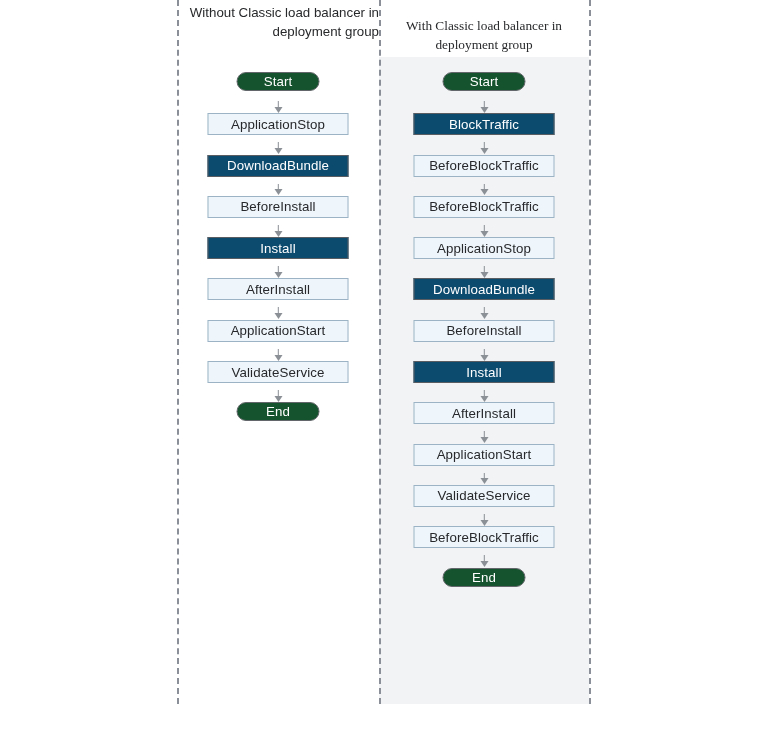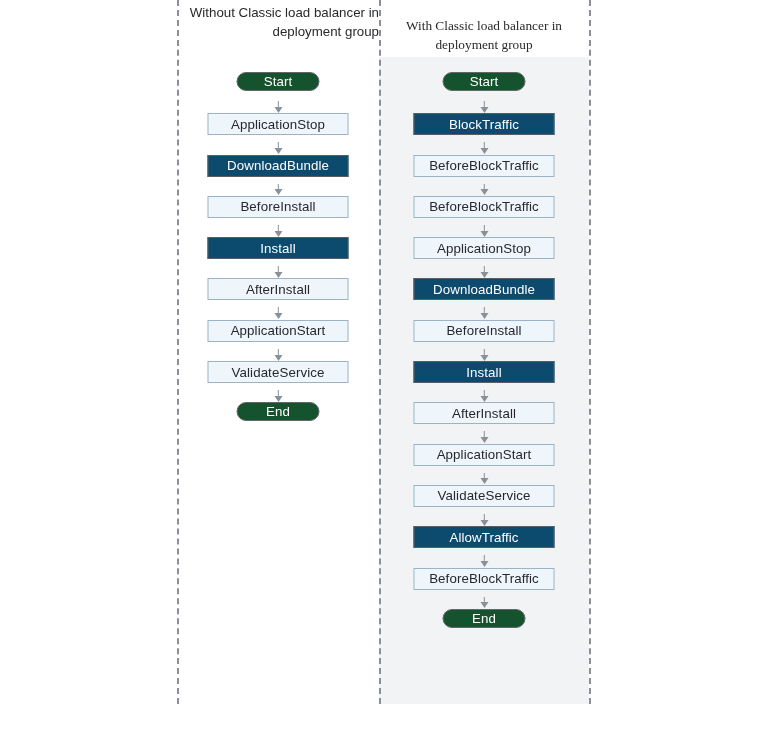--- a/index.html
+++ b/index.html
@@ -294,27 +294,20 @@
           </div>
         </div>
         <div class="node-wrap">
           <div class="node hook">ValidateService</div>
           <div class="arrow">
             <div class="stem"></div>
             <div class="head"></div>
           </div>
         </div>
         <div class="node-wrap">
-          <div class="node lifecycle">AllowTraffic</div>
-          <div class="arrow">
-            <div class="stem"></div>
-            <div class="head"></div>
-          </div>
-        </div>
-        <div class="node-wrap">
           <div class="node hook">BeforeBlockTraffic</div>
           <div class="arrow">
             <div class="stem"></div>
             <div class="head"></div>
           </div>
         </div>
         <div class="node-wrap">
           <div class="node terminal">End</div>
         </div>
       </div>

